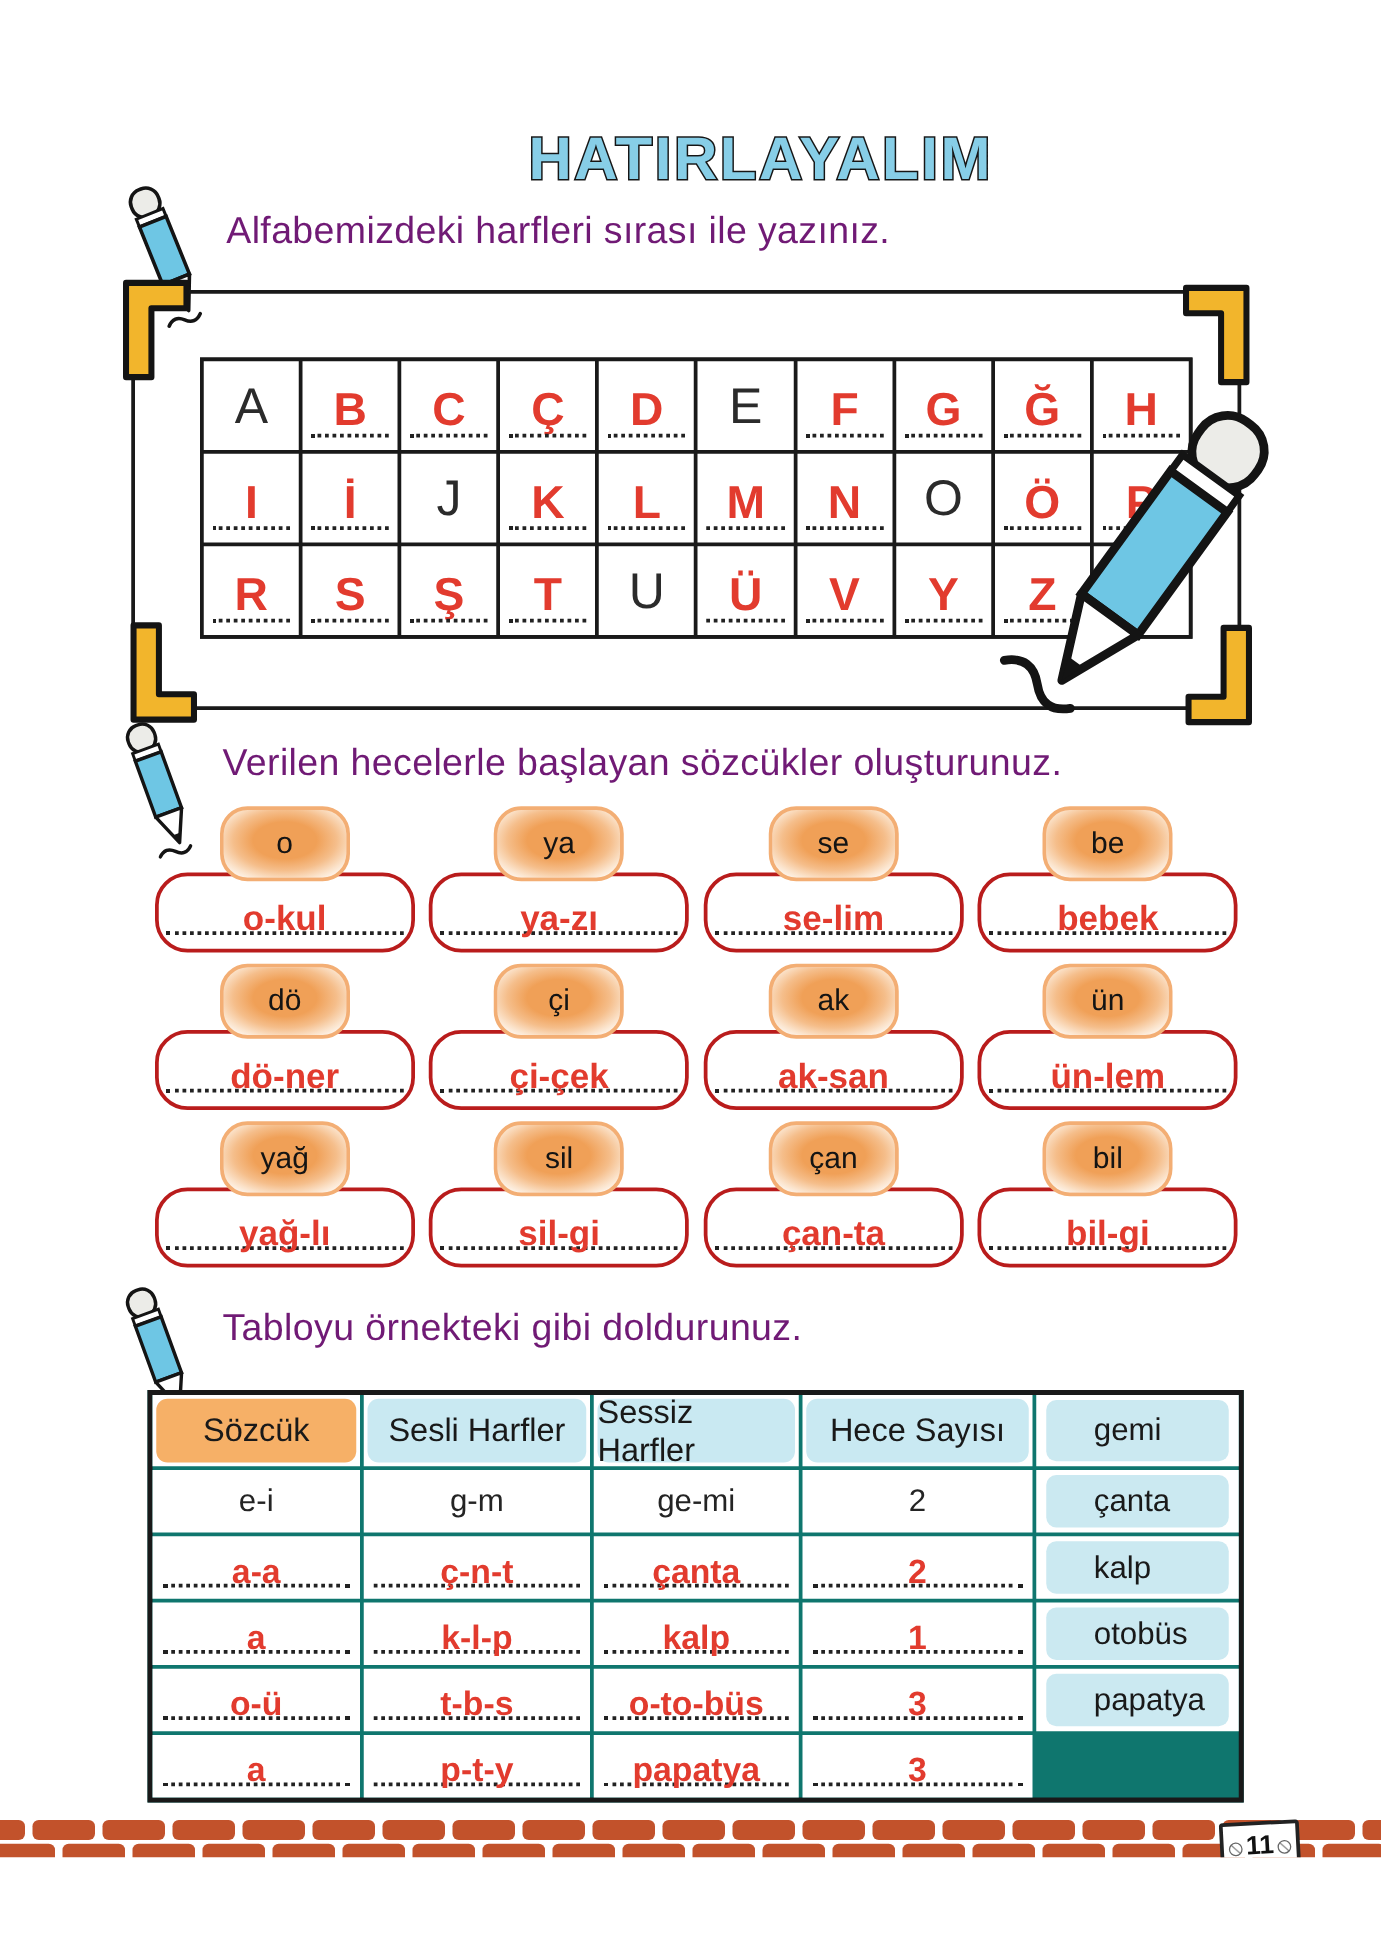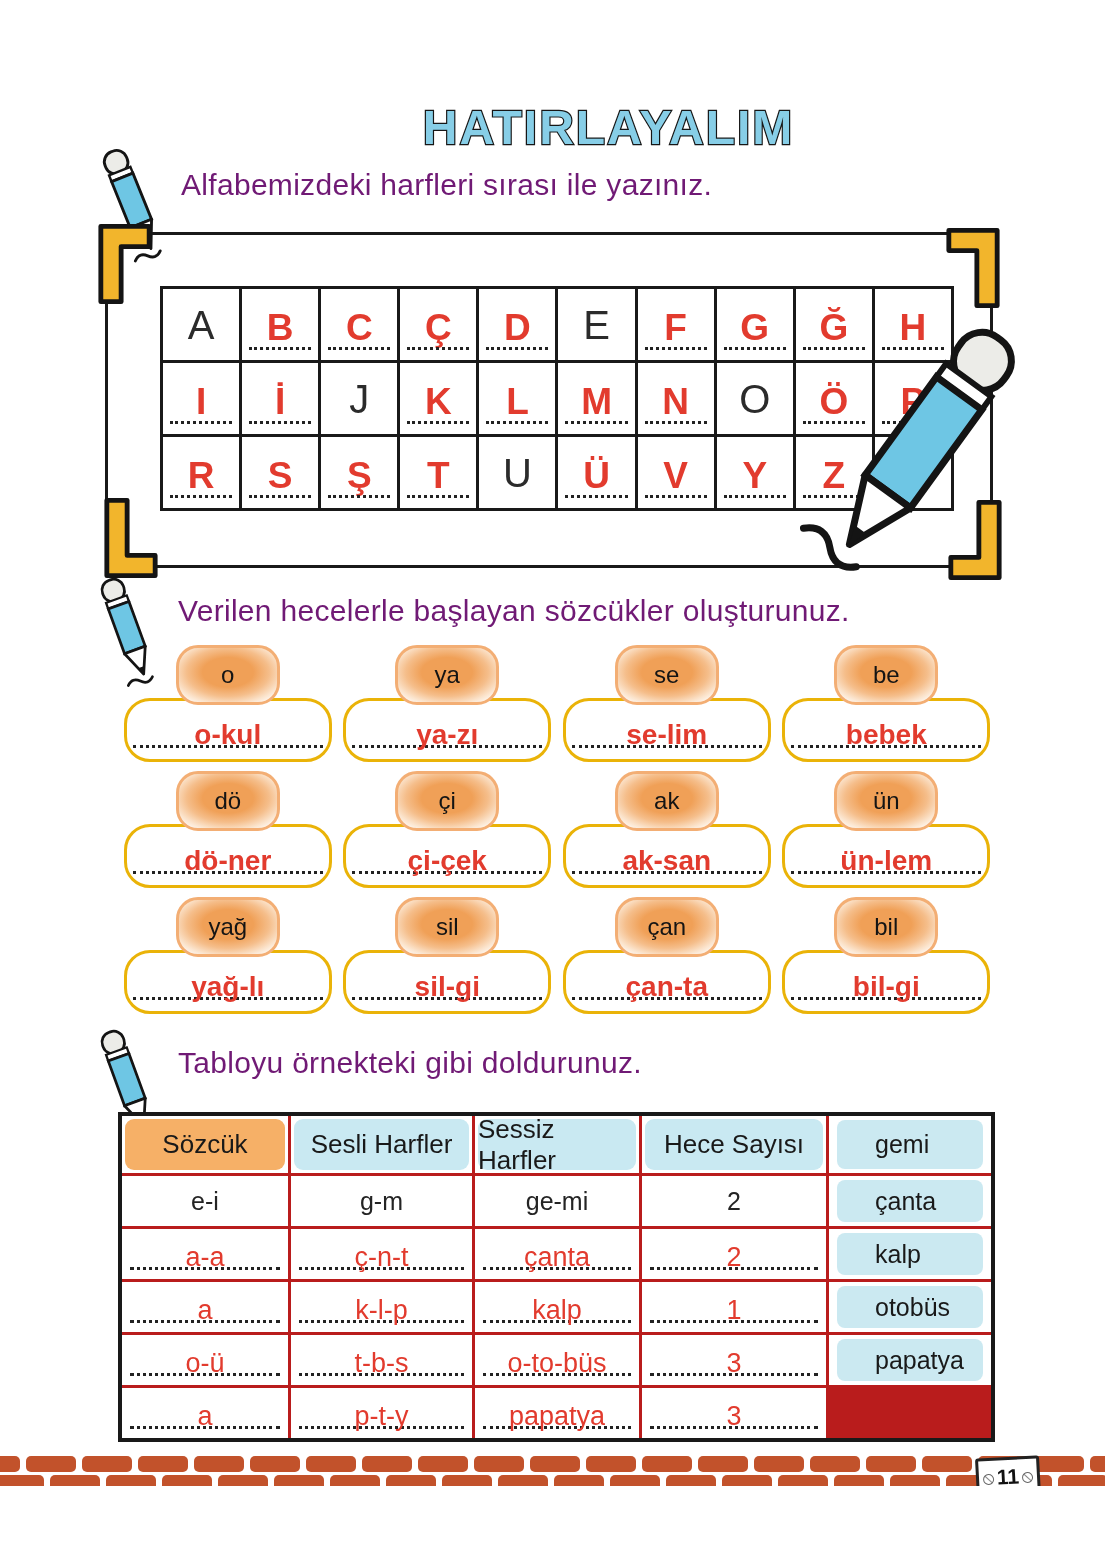--- a/index.html
+++ b/index.html
@@ -43,43 +43,43 @@
   .dotline{position:absolute;left:7px;right:7px;bottom:10px;border-bottom:3px dotted #222;}
 
   
   .cards{position:absolute;left:118px;top:645px;width:878px;
          display:grid;grid-template-columns:repeat(4,1fr);row-gap:9px;}
   .card{display:flex;flex-direction:column;align-items:center;}
   .tab{width:104px;height:60px;box-sizing:border-box;border:3px solid #F3AE74;border-radius:22px;
        background:radial-gradient(ellipse 68% 72% at 50% 45%,#F0A057 38%,#F5BE8B 62%,#FBE3CB 82%,#ffffff 100%);
        display:flex;align-items:center;justify-content:center;z-index:2;}
   .tablabel{font-size:24px;color:#141414;}
-  .cardbody{width:208px;height:64px;box-sizing:border-box;border:3px solid #eab308;border-radius:26px;
+  .cardbody{width:208px;height:64px;box-sizing:border-box;border:3px solid #b91c1c;border-radius:26px;
             background:#fff;margin-top:-7px;position:relative;z-index:1;}
   .cardline{position:absolute;left:6px;right:6px;bottom:11px;border-bottom:3px dotted #222;}
   .cardans{position:absolute;left:0;right:0;bottom:8px;text-align:center;
            font-size:28px;font-weight:700;color:#E23B2E;}
 
   
   .ftable{position:absolute;left:118px;top:1112px;
           display:grid;grid-template-columns:166px 181px 164px 184px 162px;
           grid-template-rows:57px repeat(5,50px);
-          gap:3px;background:#b91c1c;border:4px solid #191919;}
+          gap:3px;background:#0f766e;border:4px solid #191919;}
   .th{background:#fff;position:relative;}
   .hchip{position:absolute;inset:3px;border-radius:9px;background:#C9E9F2;
          display:flex;align-items:center;justify-content:center;font-size:26px;color:#191919;}
   .hchip.orange{background:#F6B067;}
   .td{background:#fff;position:relative;}
   .wchip{position:absolute;inset:4px 8px;border-radius:8px;background:#CBE9F1;
          display:flex;align-items:center;padding-left:38px;font-size:25px;color:#191919;box-sizing:border-box;}
   .exval{position:absolute;inset:0;display:flex;align-items:center;justify-content:center;
          font-size:25px;color:#242424;}
   .cellline{position:absolute;left:8px;right:8px;bottom:9px;border-bottom:3px dotted #222;}
   .cellans{position:absolute;left:0;right:0;bottom:6px;text-align:center;
-           font-size:27px;font-weight:400;color:#E23B2E;}
+           font-size:27px;font-weight:700;color:#E23B2E;}
 
   
   .bricks{position:absolute;left:0;top:1456px;width:1105px;overflow:hidden;}
   .brickrow{display:flex;gap:6px;margin-bottom:3px;}
   .brick{flex:0 0 auto;width:50px;height:16px;border-radius:5px;background:#C2522B;}
 
   .plate{position:absolute;left:976px;top:1457px;width:64px;height:40px;background:#fff;
          border:3px solid #222;border-radius:3px;transform:rotate(-3deg);z-index:5;
          display:flex;align-items:center;justify-content:center;box-sizing:border-box;}
   .platenum{font-size:21px;font-weight:600;color:#111;}

